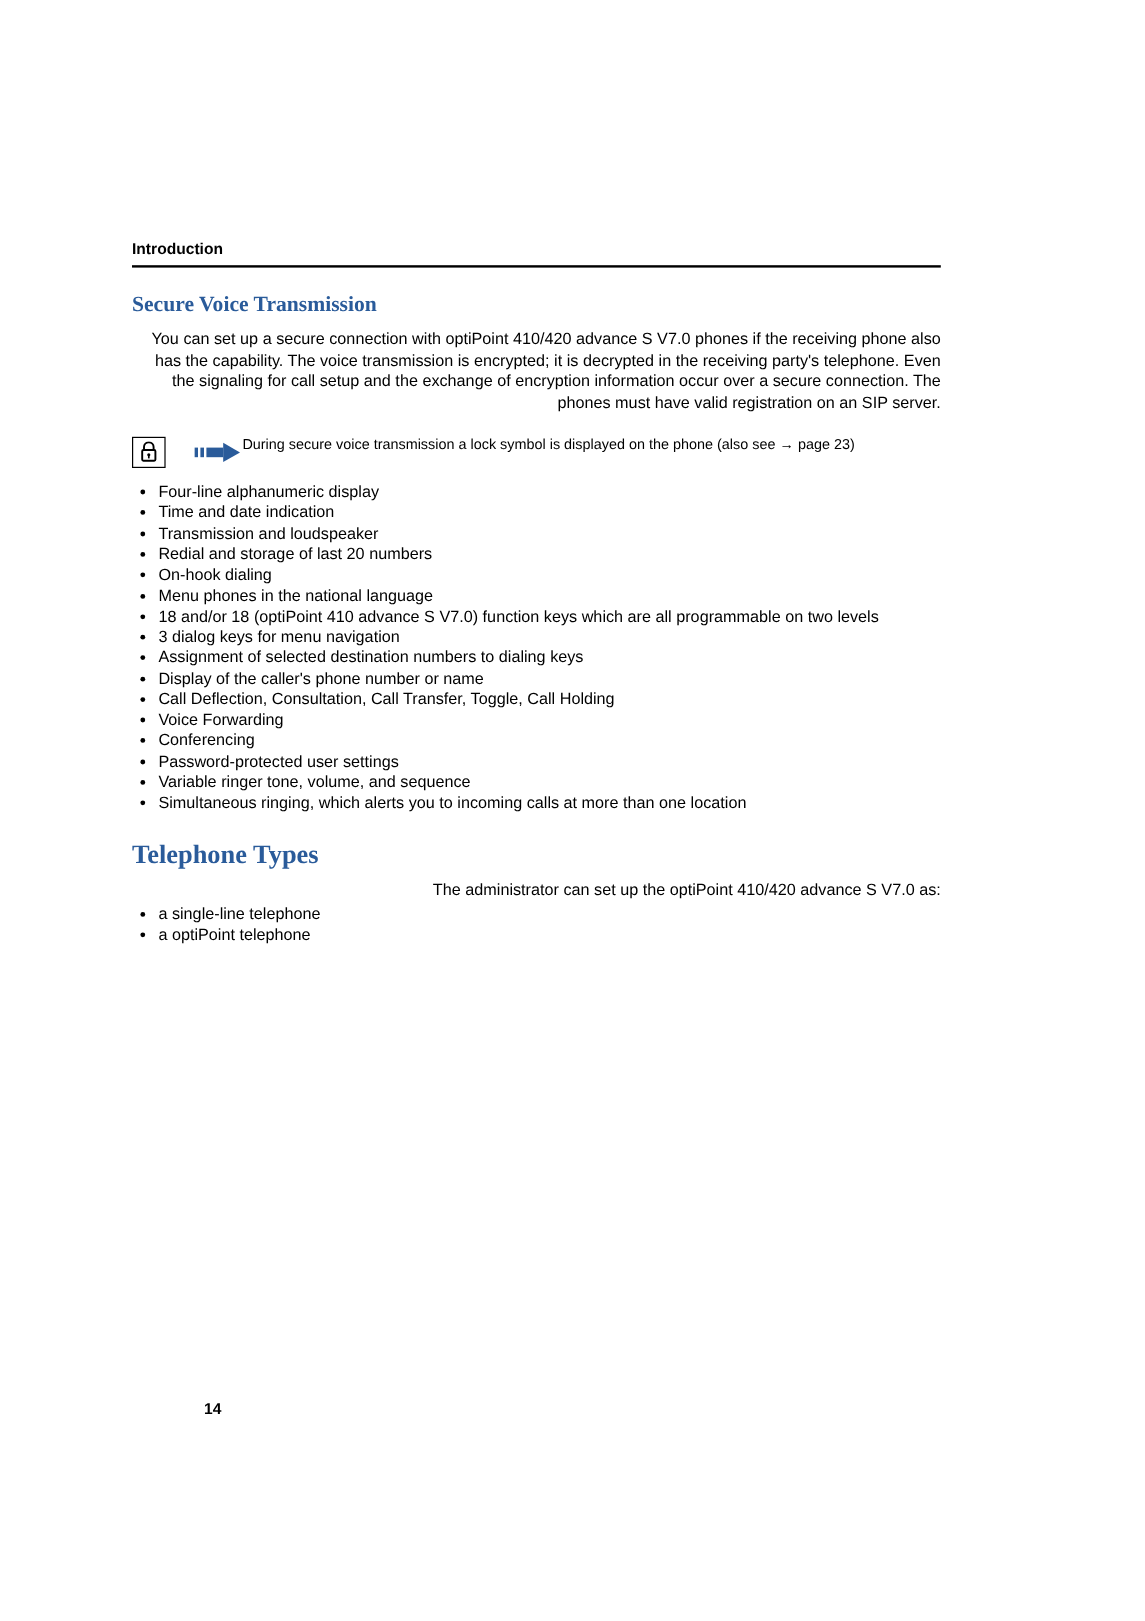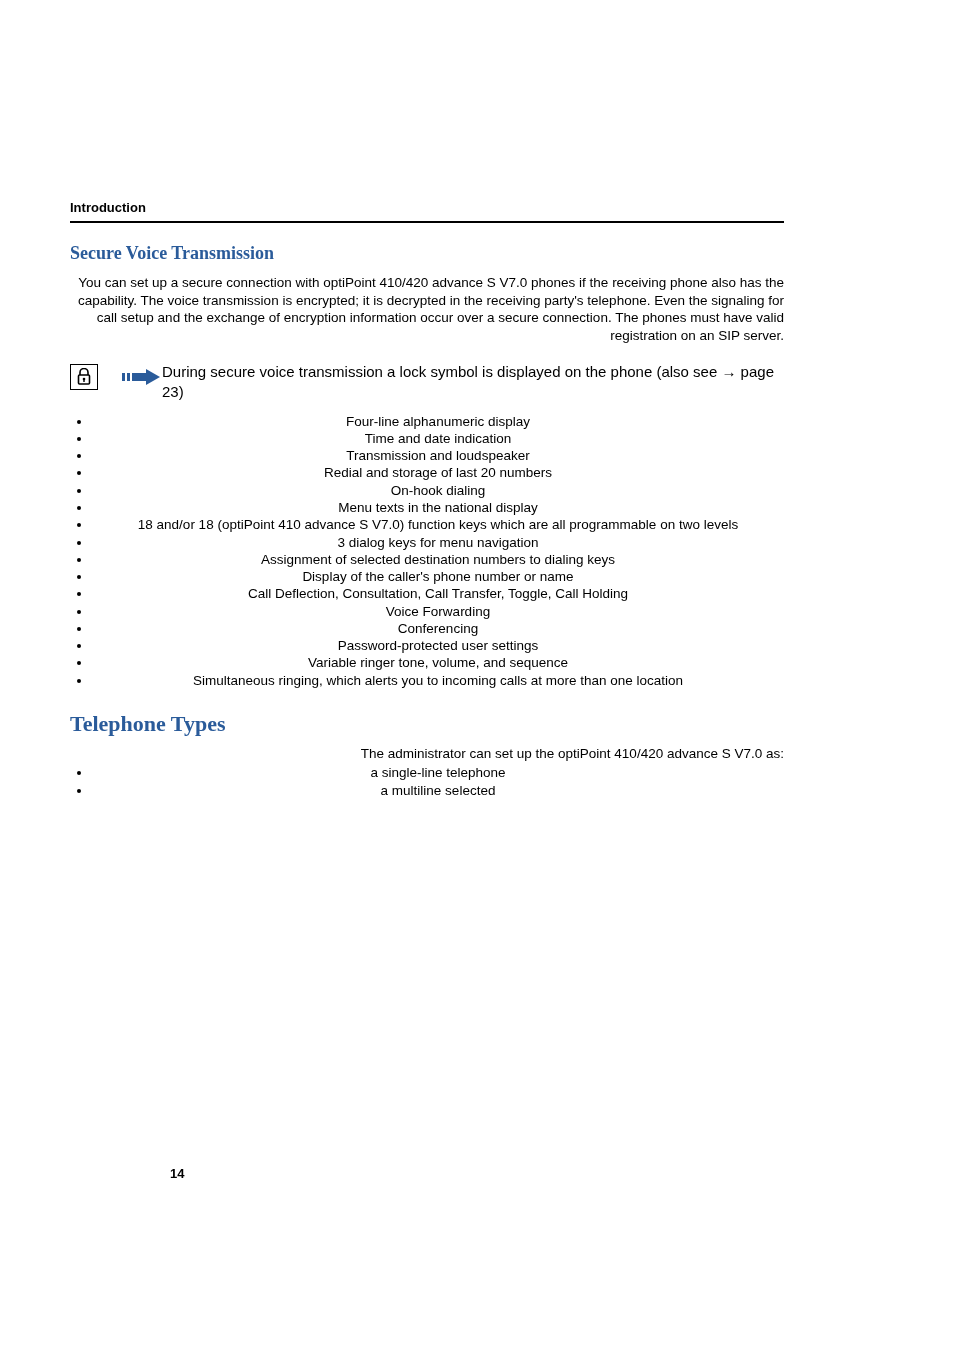--- a/index.html
+++ b/index.html
@@ -4,21 +4,21 @@
 <style>
   body {
     margin: 0;
     padding: 0;
     background: #fff;
     font-family: Arial, Helvetica, sans-serif;
     color: #000;
     width: 954px;
   }
   .page {
-    padding: 200px 170px 80px 70px;
+    padding: 200px 170px 80px 110px;
     position: relative;
     box-sizing: border-box;
     min-height: 1351px;
   }
   .running-header {
     font-size: 13px;
     font-weight: bold;
     margin-bottom: 6px;
   }
   .hr-line {
@@ -64,32 +64,31 @@
     margin-right: 24px;
     margin-top: 2px;
   }
   .lock-icon svg { width: 16px; height: 18px; }
   .arrow-icon {
     width: 40px;
     flex-shrink: 0;
     margin-top: 4px;
   }
   .note-text {
-    font-size: 15px;
+    font-size: 12px;
     line-height: 1.35;
   }
   ul.feat {
     margin: 0;
     padding-left: 22px;
     font-size: 13.5px;
     line-height: 1.28;
   }
   ul.feat li {
     margin: 0 0 0 0;
-    text-align: center;
   }
   .footer-pagenum {
     position: absolute;
     bottom: 170px;
     left: 170px;
     font-size: 13px;
     font-weight: bold;
   }
   .arrow-char {
     font-weight: bold;
@@ -133,37 +132,37 @@
   </div>
 
   <div class="content-indent">
 
     <ul class="feat">
       <li>Four-line alphanumeric display</li>
       <li>Time and date indication</li>
       <li>Transmission and loudspeaker</li>
       <li>Redial and storage of last 20 numbers</li>
       <li>On-hook dialing</li>
-      <li>Menu texts in the national display</li>
+      <li>Menu phones in the national language</li>
       <li>18 and/or 18 (optiPoint 410 advance S V7.0) function keys which are all programmable on two levels</li>
       <li>3 dialog keys for menu navigation</li>
       <li>Assignment of selected destination numbers to dialing keys</li>
       <li>Display of the caller's phone number or name</li>
       <li>Call Deflection, Consultation, Call Transfer, Toggle, Call Holding</li>
       <li>Voice Forwarding</li>
       <li>Conferencing</li>
       <li>Password-protected user settings</li>
       <li>Variable ringer tone, volume, and sequence</li>
       <li>Simultaneous ringing, which alerts you to incoming calls at more than one location</li>
     </ul>
 
     <div class="h1-blue">Telephone Types</div>
     <p class="body-text" style="margin-bottom:2px">The administrator can set up the optiPoint 410/420 advance S V7.0 as:</p>
     <ul class="feat">
       <li>a single-line telephone</li>
-      <li>a multiline selected</li>
+      <li>a optiPoint telephone</li>
     </ul>
 
   </div>
 
   <div class="footer-pagenum">14</div>
 
 </div>
 
 </body></html>

